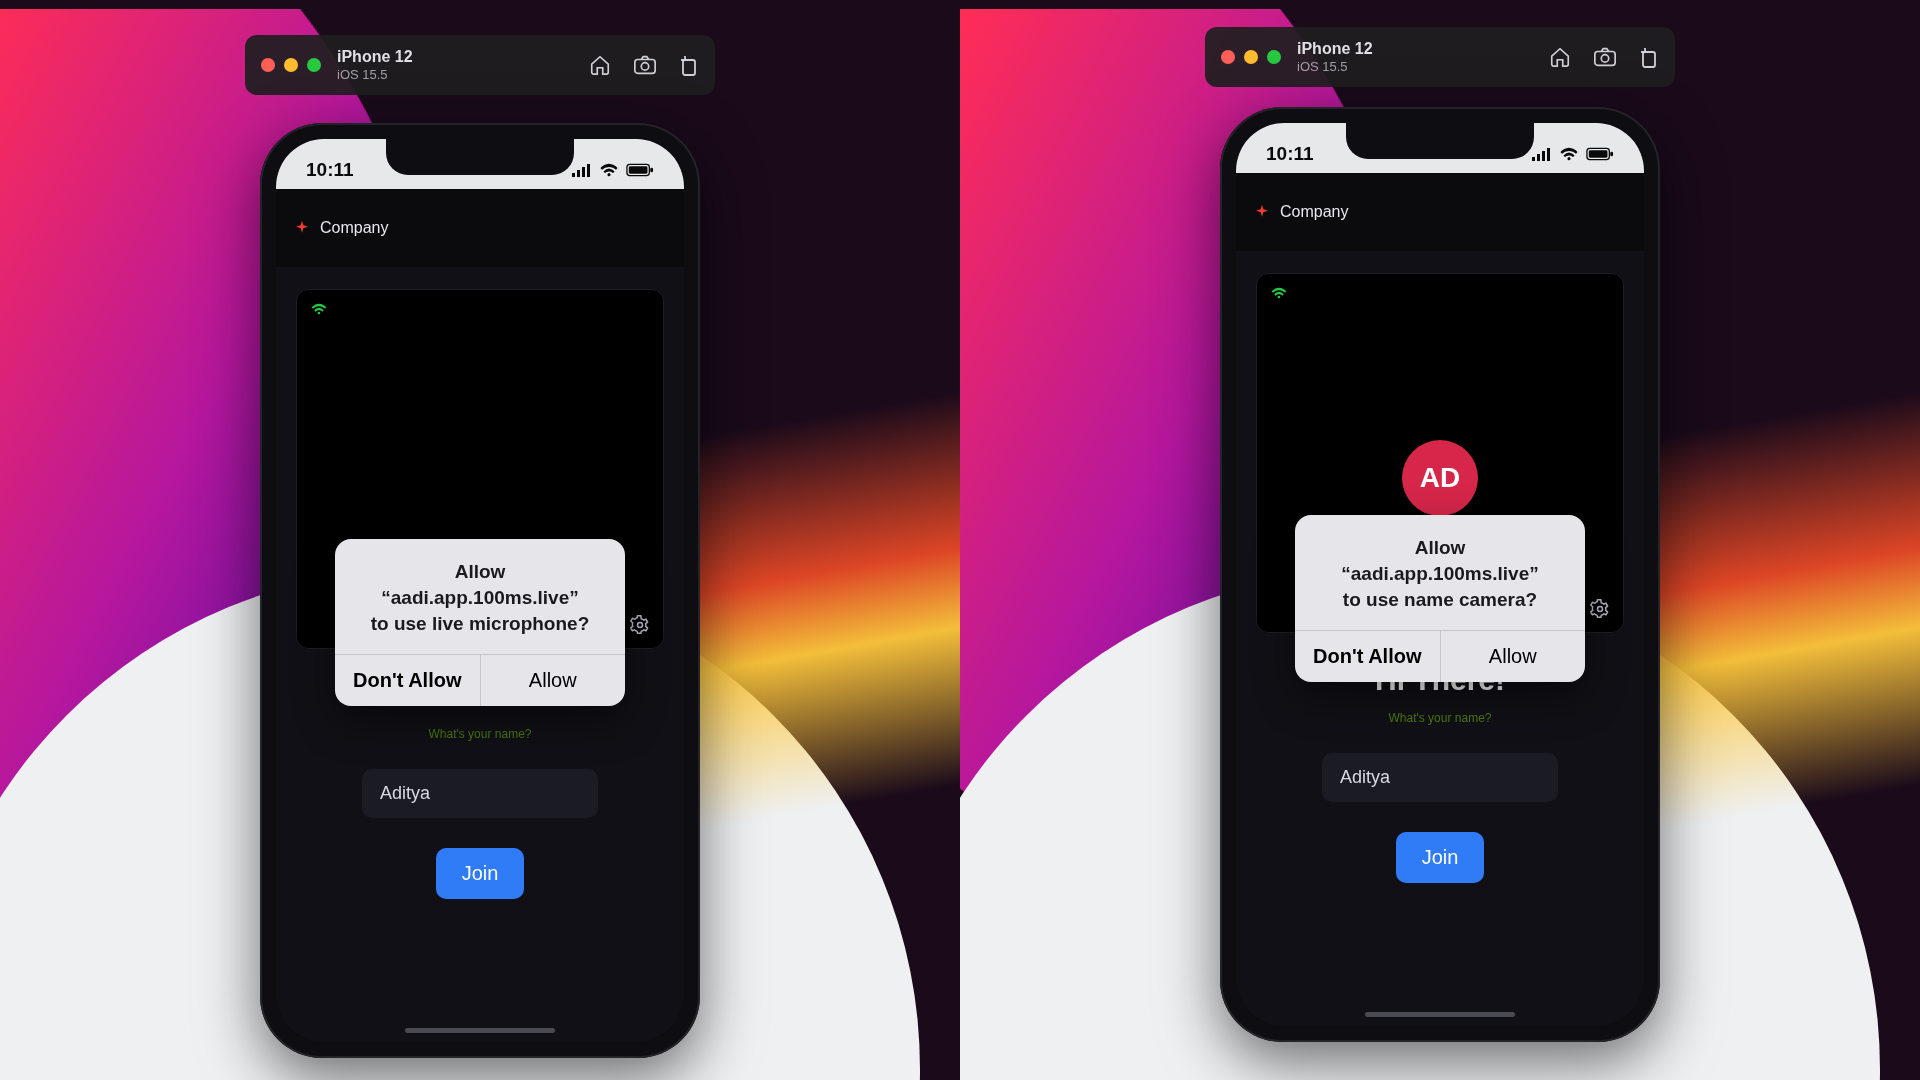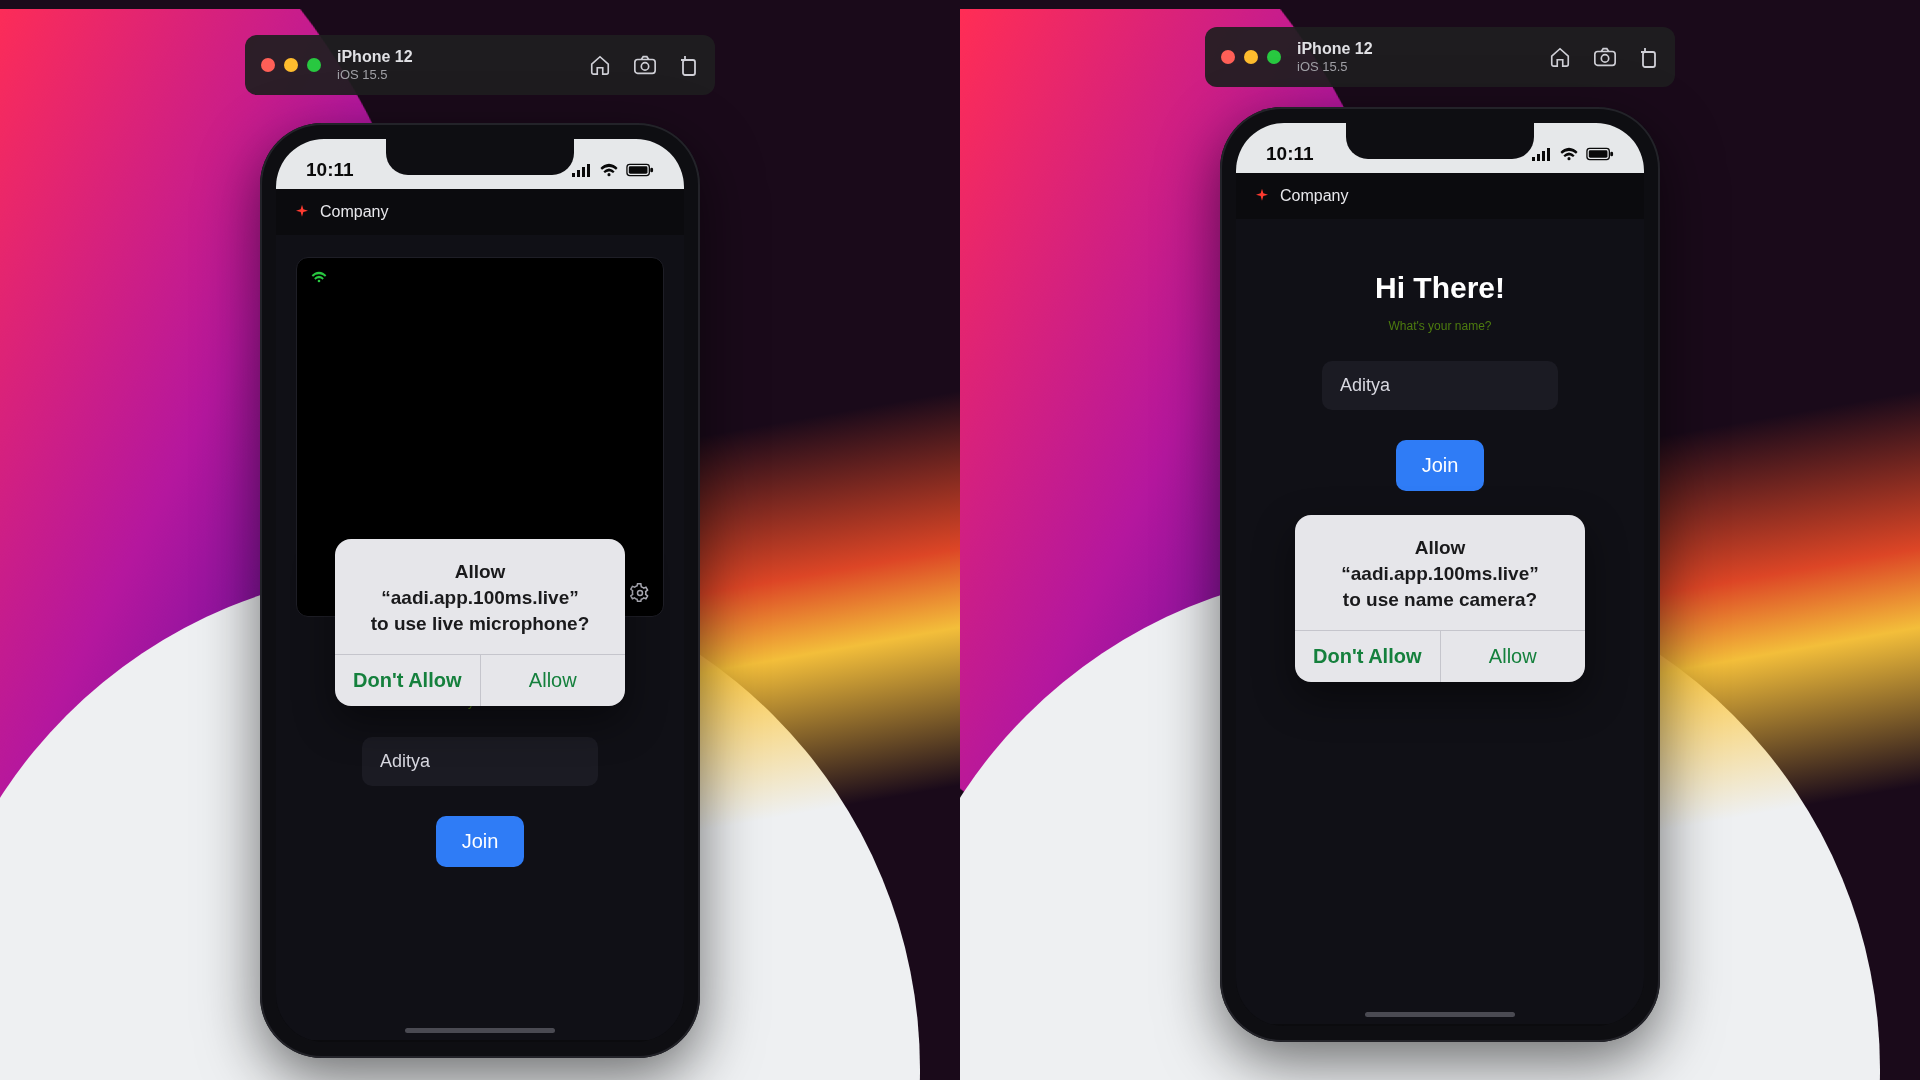--- a/index.html
+++ b/index.html
@@ -113,21 +113,21 @@
     padding: 12px 30px 0;
     background: #e6e8ea;
     color: #0a0a0a;
     font-weight: 600;
     font-size: 19px;
   }
   .status-right { display: flex; gap: 7px; align-items: center; }
 
   .app-header {
     display: flex; align-items: center; gap: 10px;
-    padding: 14px 18px;
+    padding: 30px 18px;
     color: #e8e8ec;
     font-size: 16px;
     font-weight: 500;
     background: #0b0b0e;
   }
   .spark {
     width: 16px; height: 16px;
     color: #ff3b30;
   }
 
@@ -234,21 +234,21 @@
   .ios-alert .row {
     display:flex;
     border-top:1px solid #c5c5cc;
   }
   .ios-alert .row button {
     flex:1;
     background:none;
     border:none;
     padding:14px 12px;
     font-size:20px;
-    color:#15803d;
+    color:#000000;
     font-weight:500;
   }
   .ios-alert .row button:first-child {
     border-right:1px solid #c5c5cc;
     font-weight:600;
   }
   .pos-left  { top: 400px; }
   .pos-right { top: 392px; }
 
   svg { display:block; }
@@ -461,20 +461,48 @@
       <div class="app-header">
         <span class="spark">
           <svg width="16" height="16" viewBox="0 0 24 24" fill="#ff3b30">
                 <path d="M12 1l2 7 7 2-7 2-2 7-2-7-7-2 7-2z"></path>
               </svg>
         </span>
         <span>Company</span>
       </div>
 
       <div class="app-body">
+        <div class="preview-card">
+          <span class="net-ind">
+            <svg width="16" height="14" viewBox="0 0 24 18" fill="#28c840">
+                  <path d="M12 17a2 2 0 1 0 0-4 2 2 0 0 0 0 4zm0-6c2 0 3.8.8 5.2 2l2-2.2A10.4 10.4 0 0 0 12 7a10.4 10.4 0 0 0-7.2 3.8l2 2.2A7.3 7.3 0 0 1 12 11zm0-6c3.5 0 6.7 1.4 9 3.6l2-2.2A16 16 0 0 0 12 1 16 16 0 0 0 1 6.4l2 2.2A12.6 12.6 0 0 1 12 5z"></path>
+                </svg>
+          </span>
+          <div class="avatar">AD</div>
+          <div class="controls">
+            <div class="ctrl dim">
+              <svg width="20" height="20" viewBox="0 0 24 24" fill="none" stroke="#26262c" stroke-width="2">
+                    <rect x="9" y="3" width="6" height="11" rx="3"></rect>
+                    <path d="M5 11a7 7 0 0 0 14 0M12 18v3M3 3l18 18"></path>
+                  </svg>
+            </div>
+            <div class="ctrl dim">
+              <svg width="22" height="18" viewBox="0 0 26 18" fill="none" stroke="#26262c" stroke-width="1.8">
+                    <rect x="1" y="2" width="16" height="14" rx="3"></rect>
+                    <path d="M17 7l7-4v12l-7-4zM2 2l22 14"></path>
+                  </svg>
+            </div>
+          </div>
+          <span class="gear">
+            <svg width="20" height="20" viewBox="0 0 24 24" fill="none" stroke="#b7b7c1" stroke-width="1.8">
+                  <circle cx="12" cy="12" r="3"></circle>
+                  <path d="M19 12a7 7 0 0 0-.2-1.7l2.3-1.8-2-3.4-2.7 1a7 7 0 0 0-2.9-1.7L13 1h-4l-.5 2.4a7 7 0 0 0-2.9 1.7l-2.7-1-2 3.4 2.3 1.8A7 7 0 0 0 3 12c0 .6.1 1.1.2 1.7L.9 15.5l2 3.4 2.7-1a7 7 0 0 0 2.9 1.7L9 22h4l.5-2.4a7 7 0 0 0 2.9-1.7l2.7 1 2-3.4-2.3-1.8c.1-.6.2-1.1.2-1.7z"></path>
+                </svg>
+          </span>
+        </div>
 
         <div class="hi">Hi There!</div>
         <div class="sub">What's your name?</div>
         <input class="name-input" value="Aditya" style="">
         <button class="join-btn">Join</button>
       </div>
 
       <div class="home-ind"></div>
 
       <div class="ios-alert pos-right">

